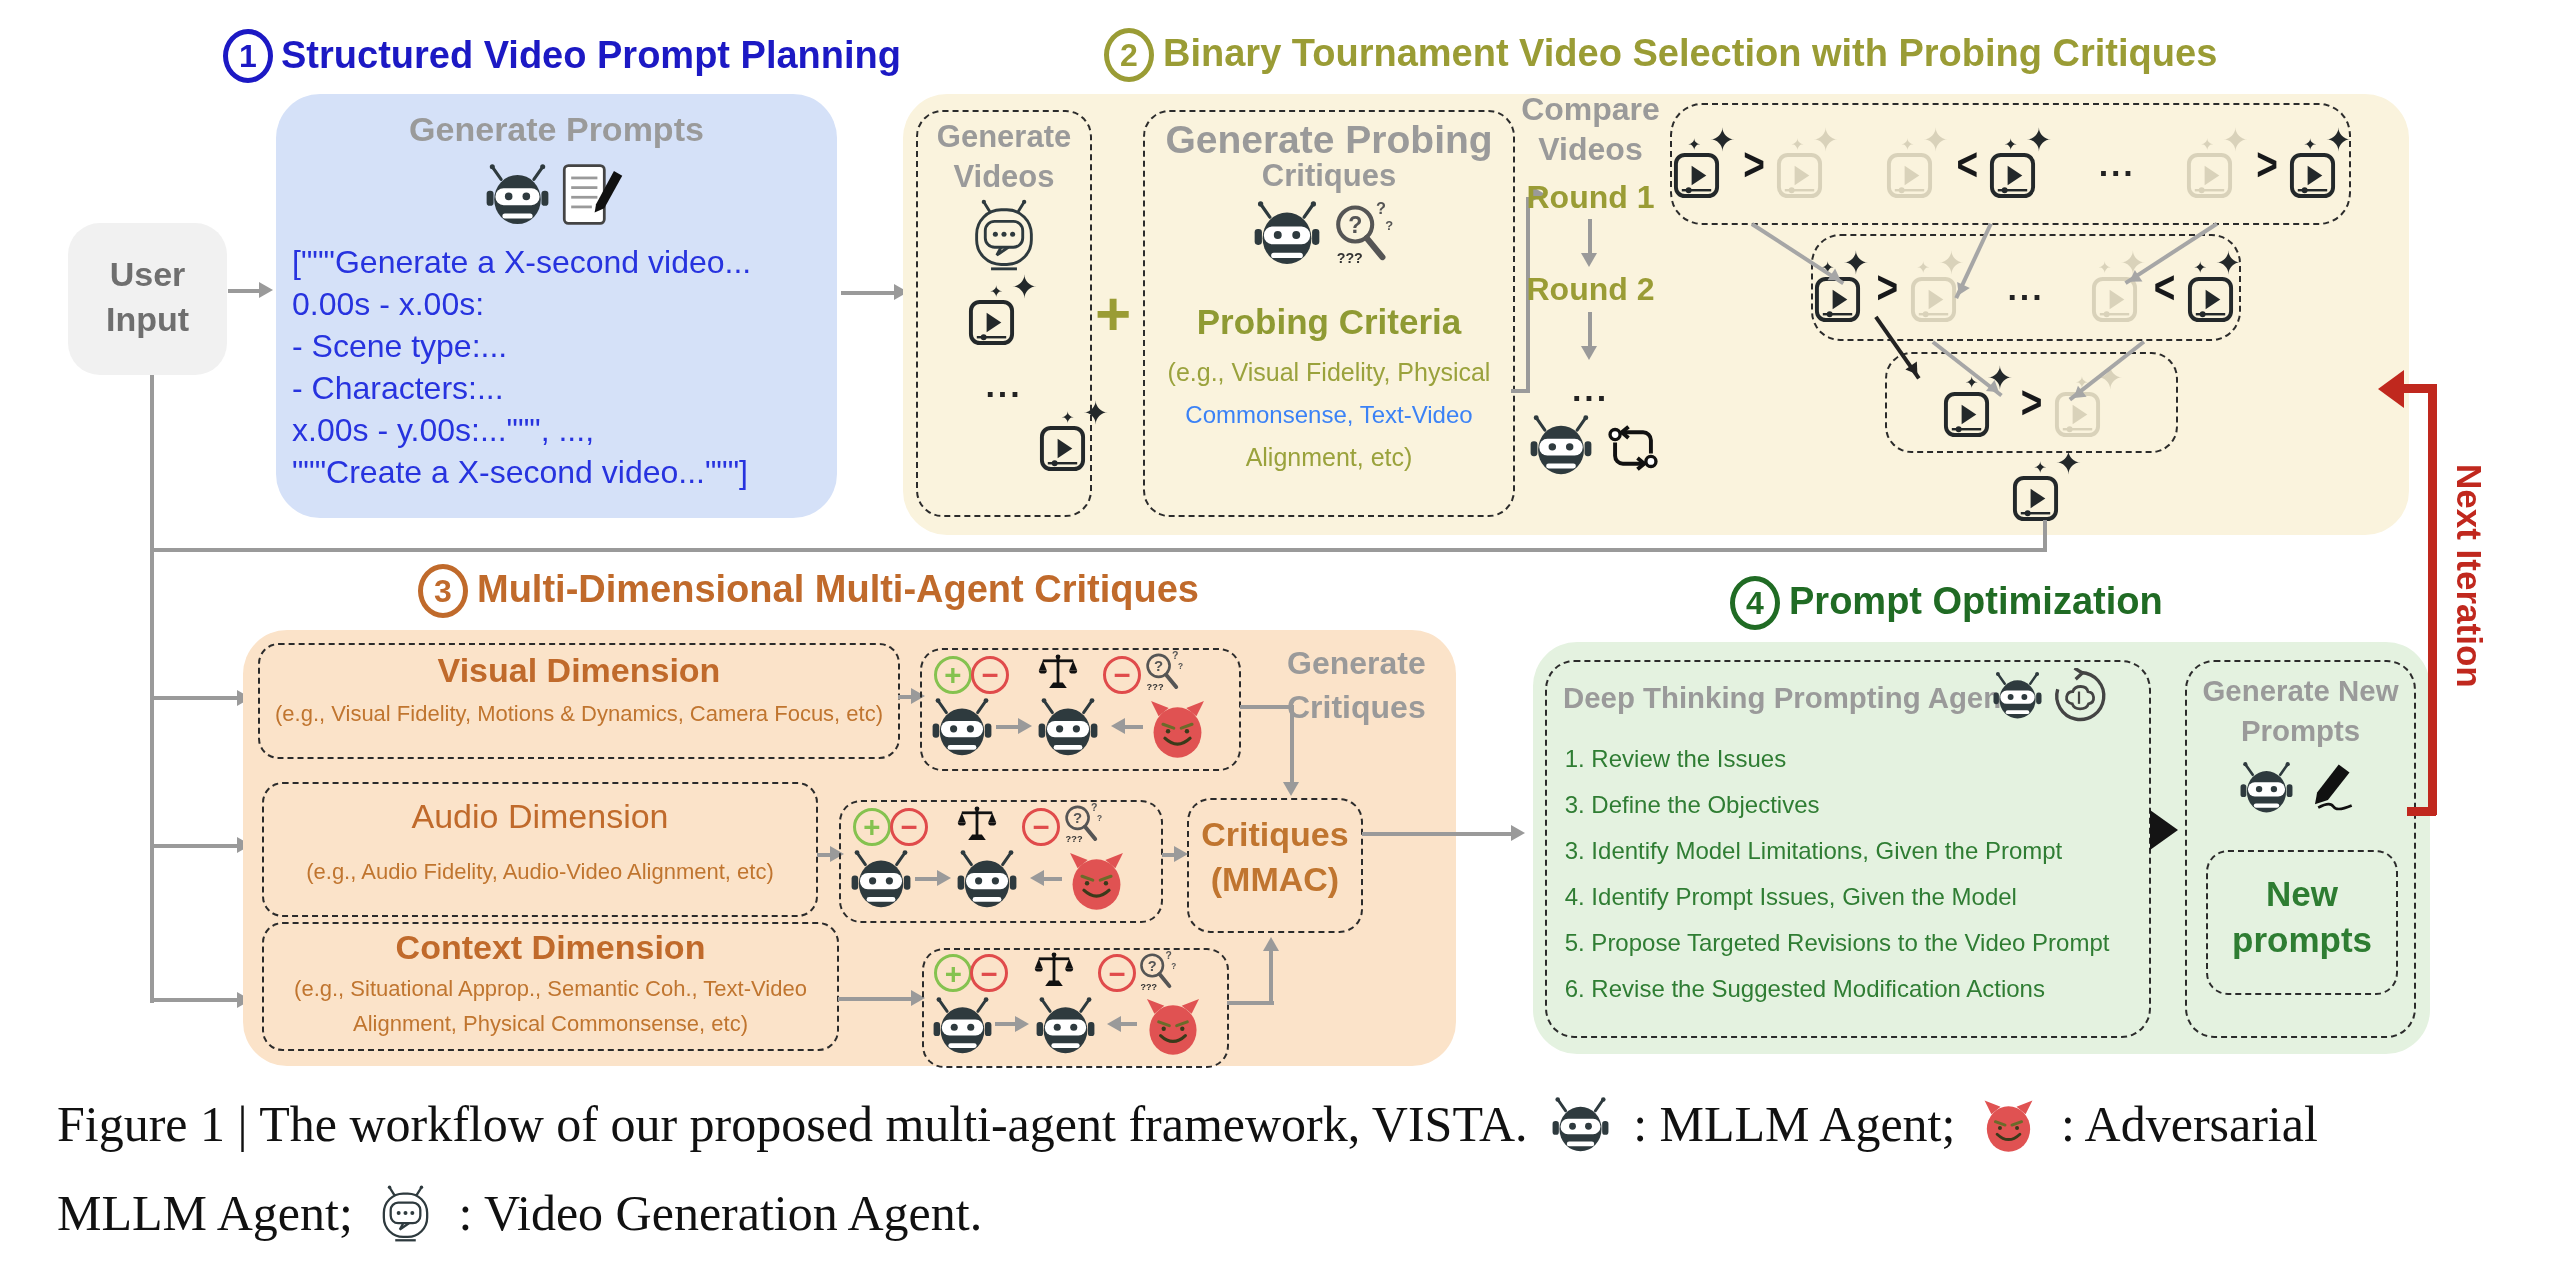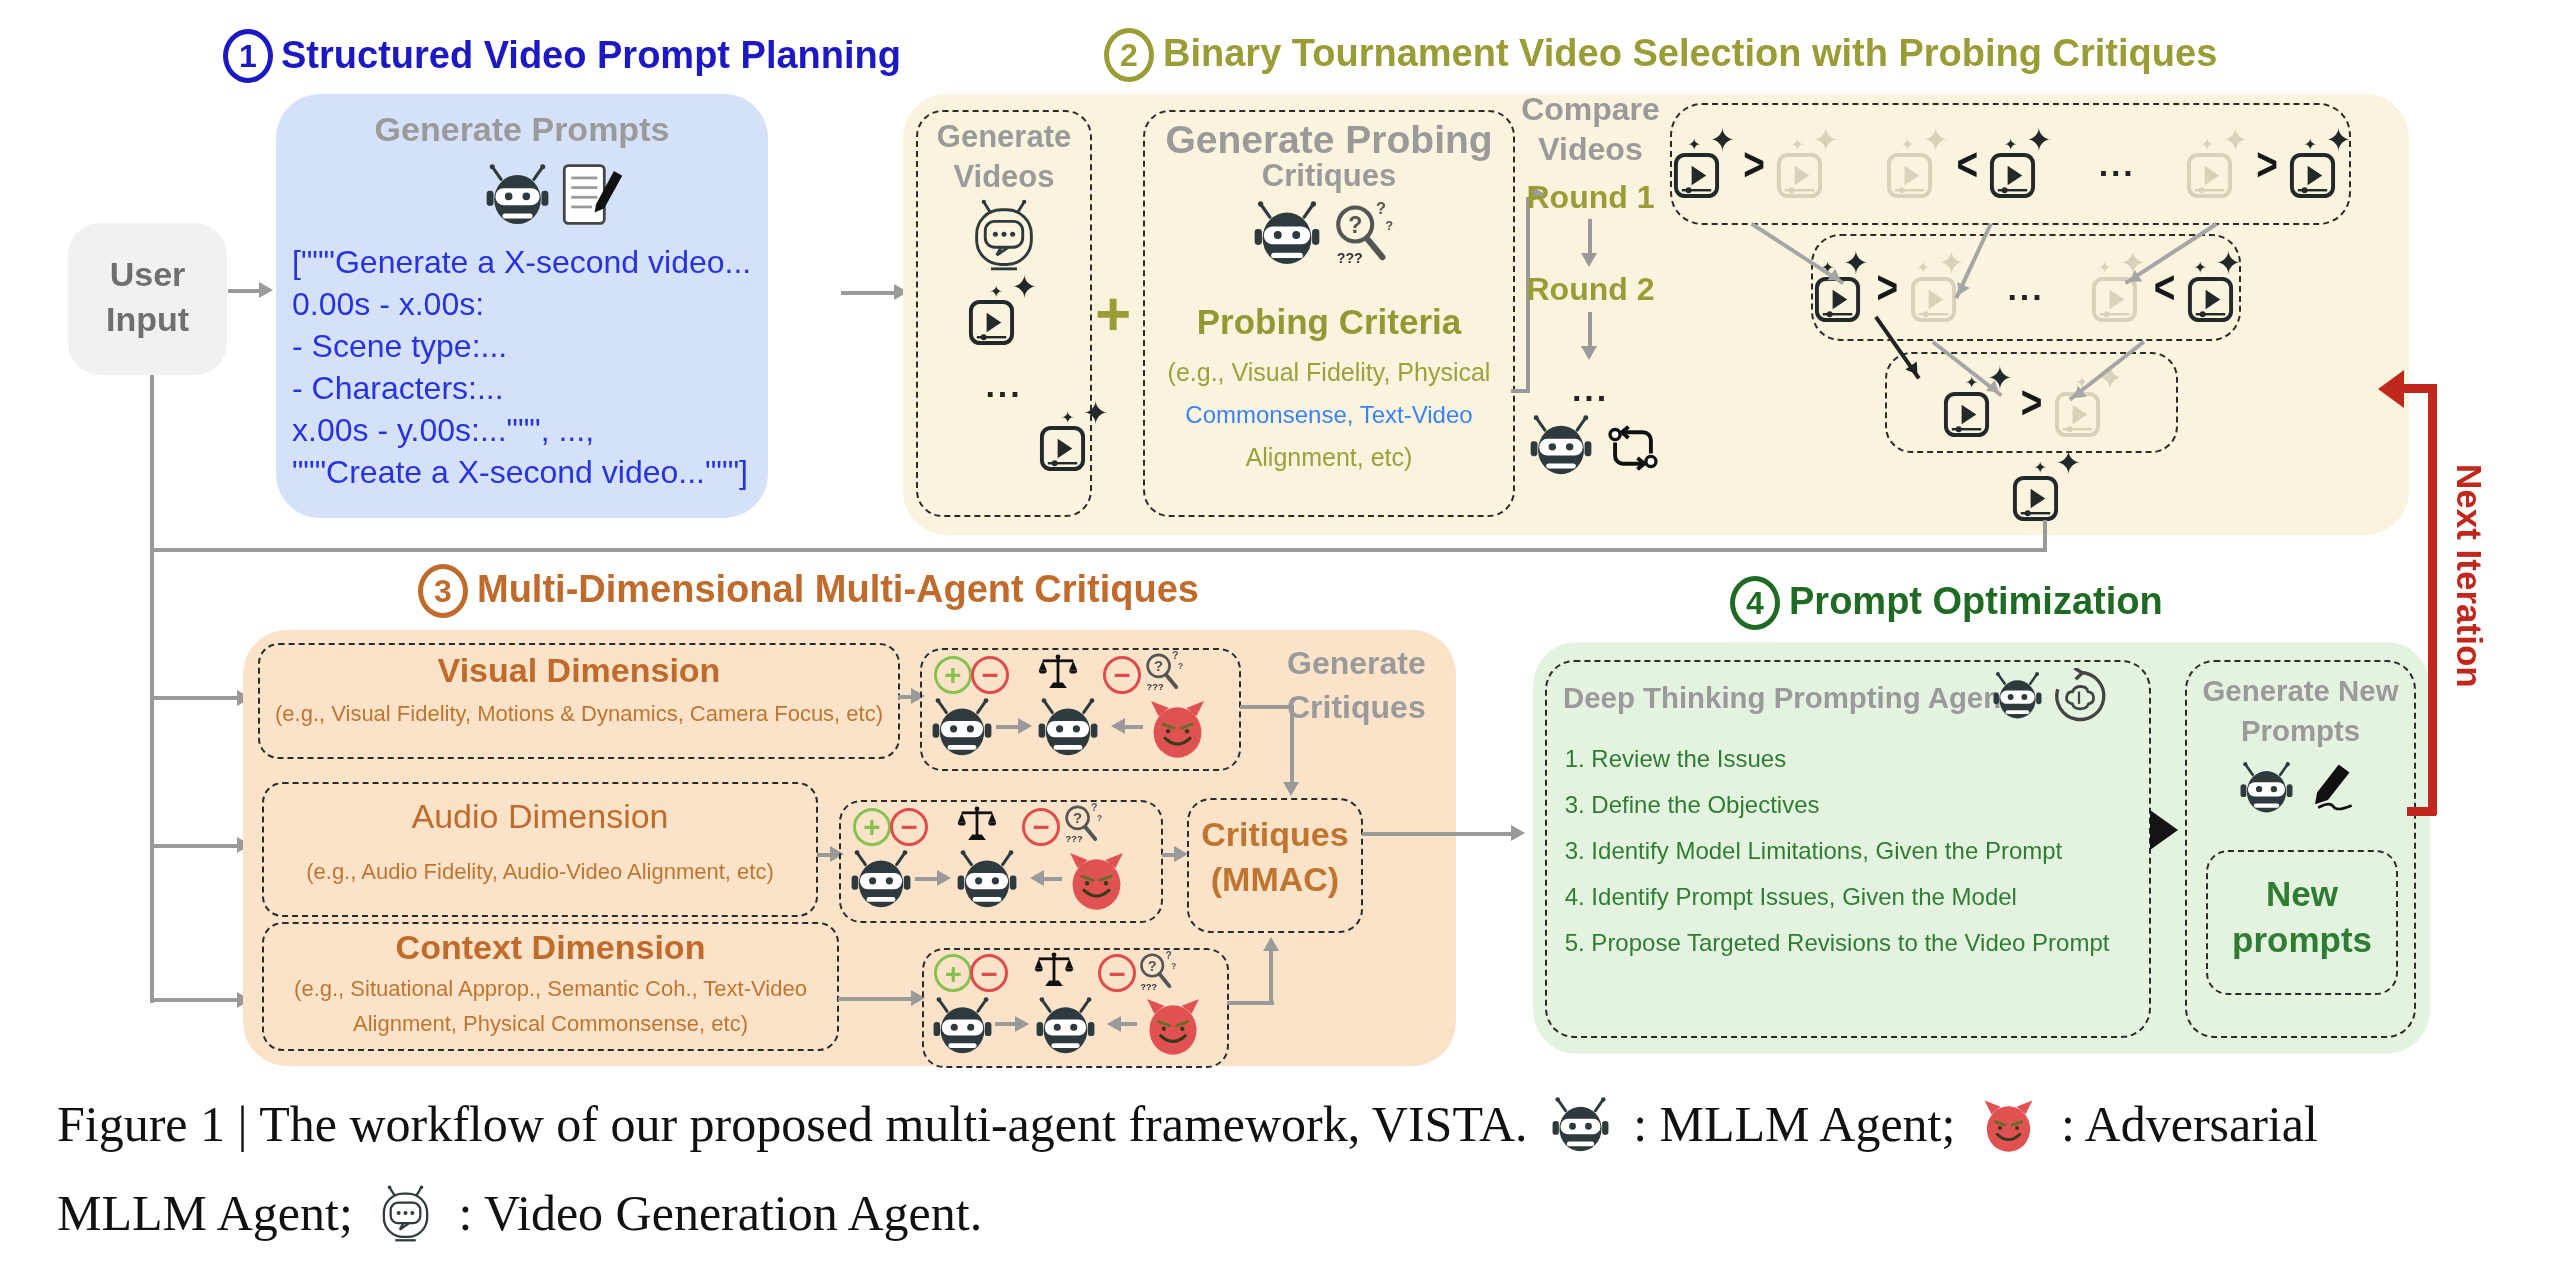--- a/index.html
+++ b/index.html
@@ -151,21 +151,21 @@
 
 
 <div class="panel" style="left:68px;top:223px;width:159px;height:152px;background:#f1f1f1;border-radius:32px">
   <div class="abs ctr" style="top:32px;font-size:34px;font-weight:700;color:#6f6f6f">User</div>
   <div class="abs ctr" style="top:77px;font-size:34px;font-weight:700;color:#6f6f6f">Input</div>
 </div>
 <div class="hl" style="left:228px;top:289px;width:34px"></div>
 <div class="tri-e" style="left:259px;top:282px"></div>
 
 
-<div class="panel" style="left:276px;top:94px;width:492px;height:424px;background:#d5e1f8">
+<div class="panel" style="left:276px;top:94px;width:561px;height:424px;background:#d5e1f8">
   <div class="abs ctr grayh" style="top:16px;font-size:34px">Generate Prompts</div>
   <svg class="abs" style="left:210px;top:69px;width:63px;height:63px" viewBox="0 0 86 86" width="63" height="63">
       <use href="#bot"></use>
     </svg>
   <svg class="abs" style="left:280px;top:66px;width:69px;height:69px" viewBox="0 0 94 94" width="69" height="69">
       <use href="#note"></use>
     </svg>
   <div class="abs" style="left:16px;top:147px;font-size:32px;line-height:42px;color:#2733df">
     <div class="nowrap">["""Generate a X-second video...</div>
     <div class="nowrap">0.00s - x.00s:</div>
@@ -533,20 +533,21 @@
     </svg>
   <svg class="abs" style="left:504px;top:5.9px;width:56px;height:56px" viewBox="0 0 76 76" width="56" height="56">
       <use href="#brainloop"></use>
     </svg>
   <div class="abs" style="left:17.7px;top:74px;font-size:24px;line-height:46px;color:#2f7d33;font-weight:500">
     <div class="nowrap">1. Review the Issues</div>
     <div class="nowrap">3. Define the Objectives</div>
     <div class="nowrap">3. Identify Model Limitations, Given the Prompt</div>
     <div class="nowrap">4. Identify Prompt Issues, Given the Model</div>
     <div class="nowrap">5. Propose Targeted Revisions to the Video Prompt</div>
+    <div class="nowrap">6. Revise the Suggested Modification Actions</div>
   </div>
 </div>
 
 
 <div class="abs" style="left:2150px;top:810px;width:0;height:0;border:20.6px solid transparent;border-left:28px solid #141414"></div>
 
 
 <div class="dash" style="left:2185px;top:660px;width:227px;height:374px;border-radius:29.4px">
   <div class="abs ctr grayh" style="top:11.8px;font-size:29.4px">Generate New</div>
   <div class="abs ctr grayh" style="top:52px;font-size:29.4px">Prompts</div>

